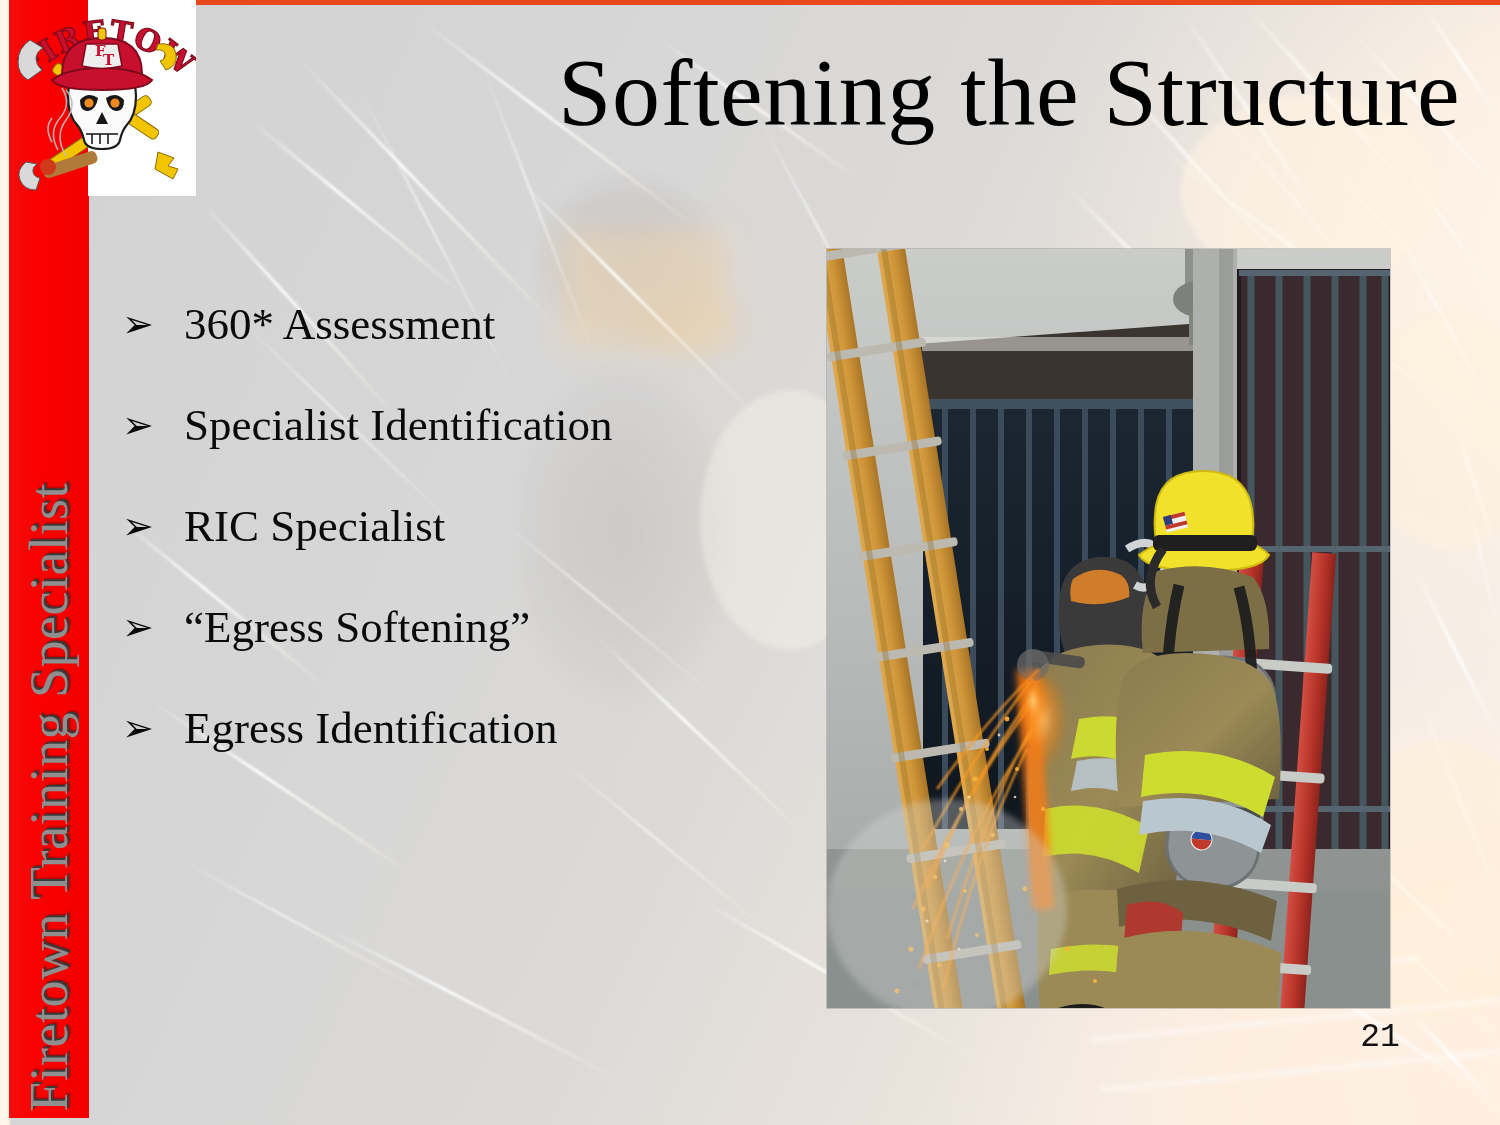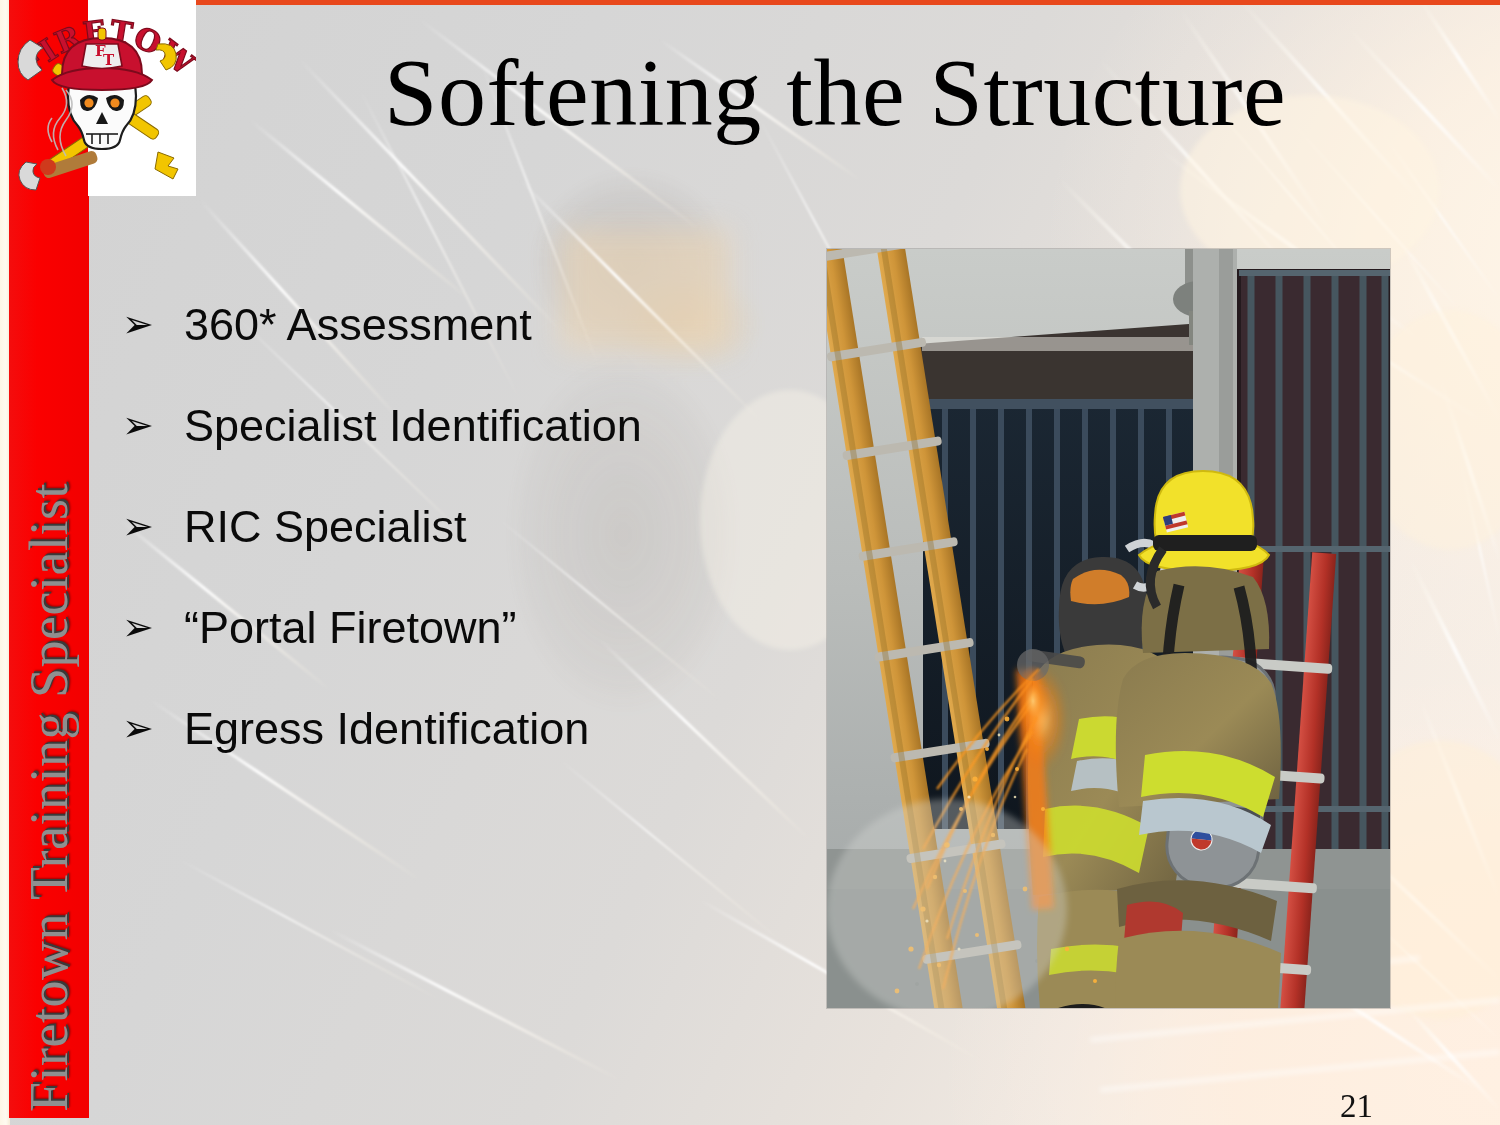--- a/index.html
+++ b/index.html
@@ -104,21 +104,21 @@
     left: 8px; top: 0;
     width: 188px; height: 196px;
   }
   .logo-art svg { display:block; width: 100%; height: 100%; }
 
   
   .title {
     position: absolute;
     left: 210px; top: 42px;
     width: 1250px;
-    text-align: center;
+    text-align: right;
     font-family: "Liberation Serif", "DejaVu Serif", serif;
     font-size: 96px;
     line-height: 1.06;
     color: #000000;
     letter-spacing: 0.5px;
   }
 
   
   .bullets {
     position: absolute;
@@ -136,42 +136,42 @@
   .bullet .marker {
     flex: 0 0 auto;
     width: 62px;
     font-family: "DejaVu Sans", sans-serif;
     font-size: 38px;
     line-height: 1.38;
     color: #0a0a0a;
   }
   .bullet .btext {
     flex: 1 1 auto;
-    font-family: Liberation Sans, sans-serif;
+    font-family: Liberation Serif, serif;
   }
   .bullet .btext .line2 { display: block; }
 
   
   .photo {
     position: absolute;
     left: 827px; top: 249px;
     width: 563px; height: 759px;
     overflow: hidden;
     background: #6a7b86;
     box-shadow: 0 0 0 1px rgba(120,120,120,0.35);
   }
   .photo svg { display:block; width: 100%; height: 100%; }
 
   
   .page-num {
     position: absolute;
-    left: 1340px; top: 1088px;
+    left: 1340px; top: 1019px;
     width: 80px;
-    text-align: left;
-    font-family: Liberation Serif, serif;
+    text-align: center;
+    font-family: Liberation Mono, monospace;
     font-size: 33px;
     color: #111111;
   }
 </style>
 </head>
 <body>
 
 <div class="slide">
 
   <div class="bg-base"></div>
@@ -361,21 +361,21 @@
     </div>
 
     <div class="bullet">
       <span class="marker">➢</span>
       <span class="btext">RIC Specialist</span>
     </div>
 
     <div class="bullet">
       <span class="marker">➢</span>
       <span class="btext">
-        <span class="line2">“Portal Firetown”</span>
+        <span class="line2">“Egress Softening”</span>
       </span>
     </div>
 
     <div class="bullet">
       <span class="marker">➢</span>
       <span class="btext">Egress Identification</span>
     </div>
 
   </div>
 

